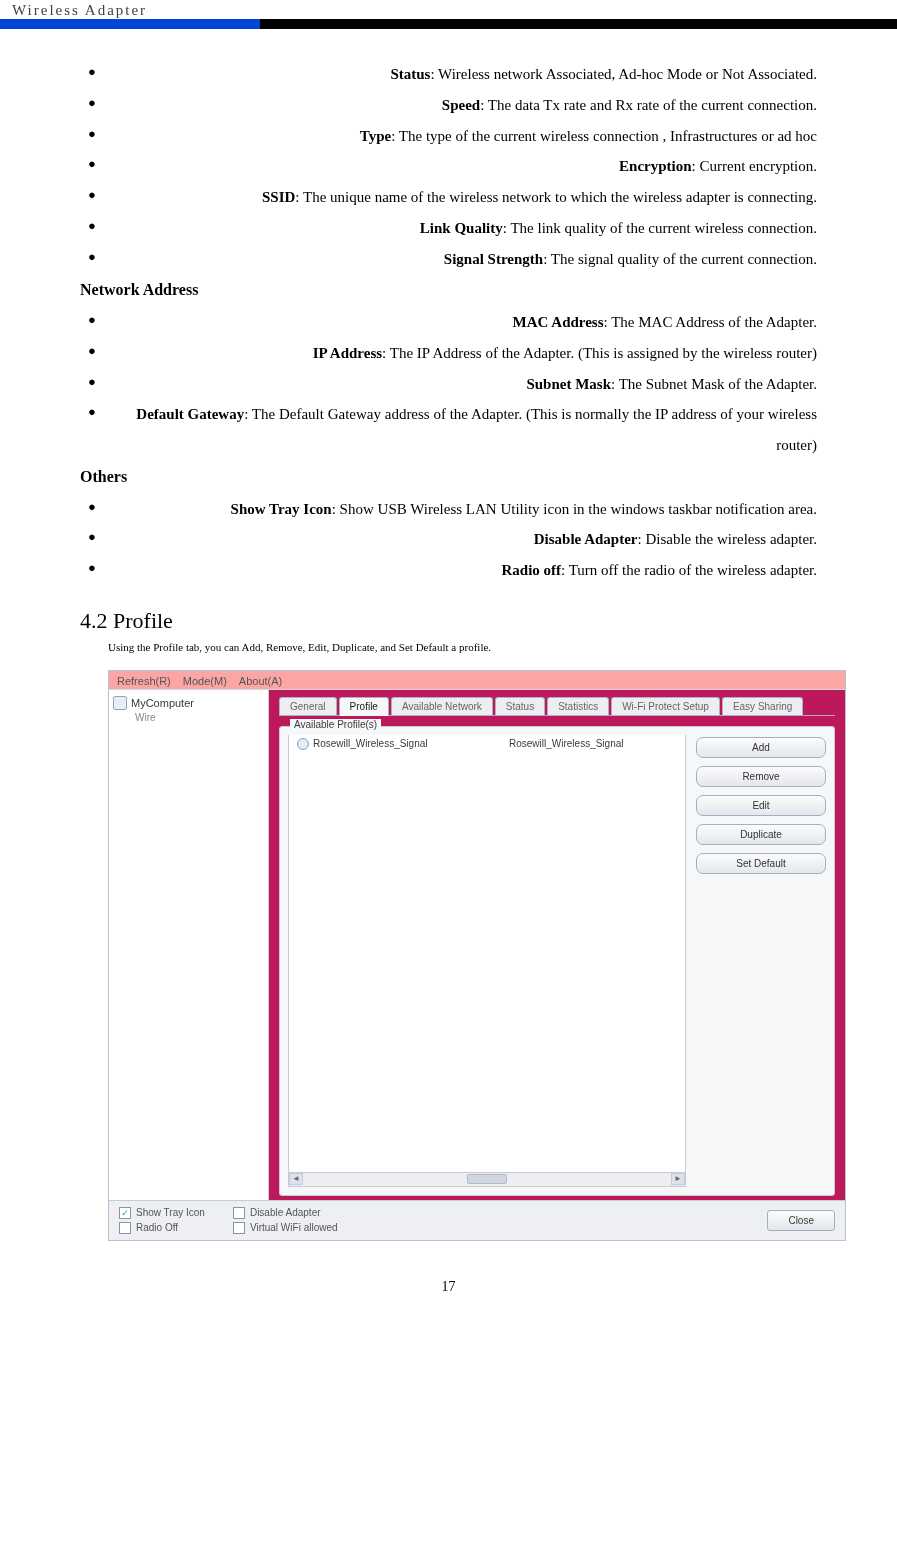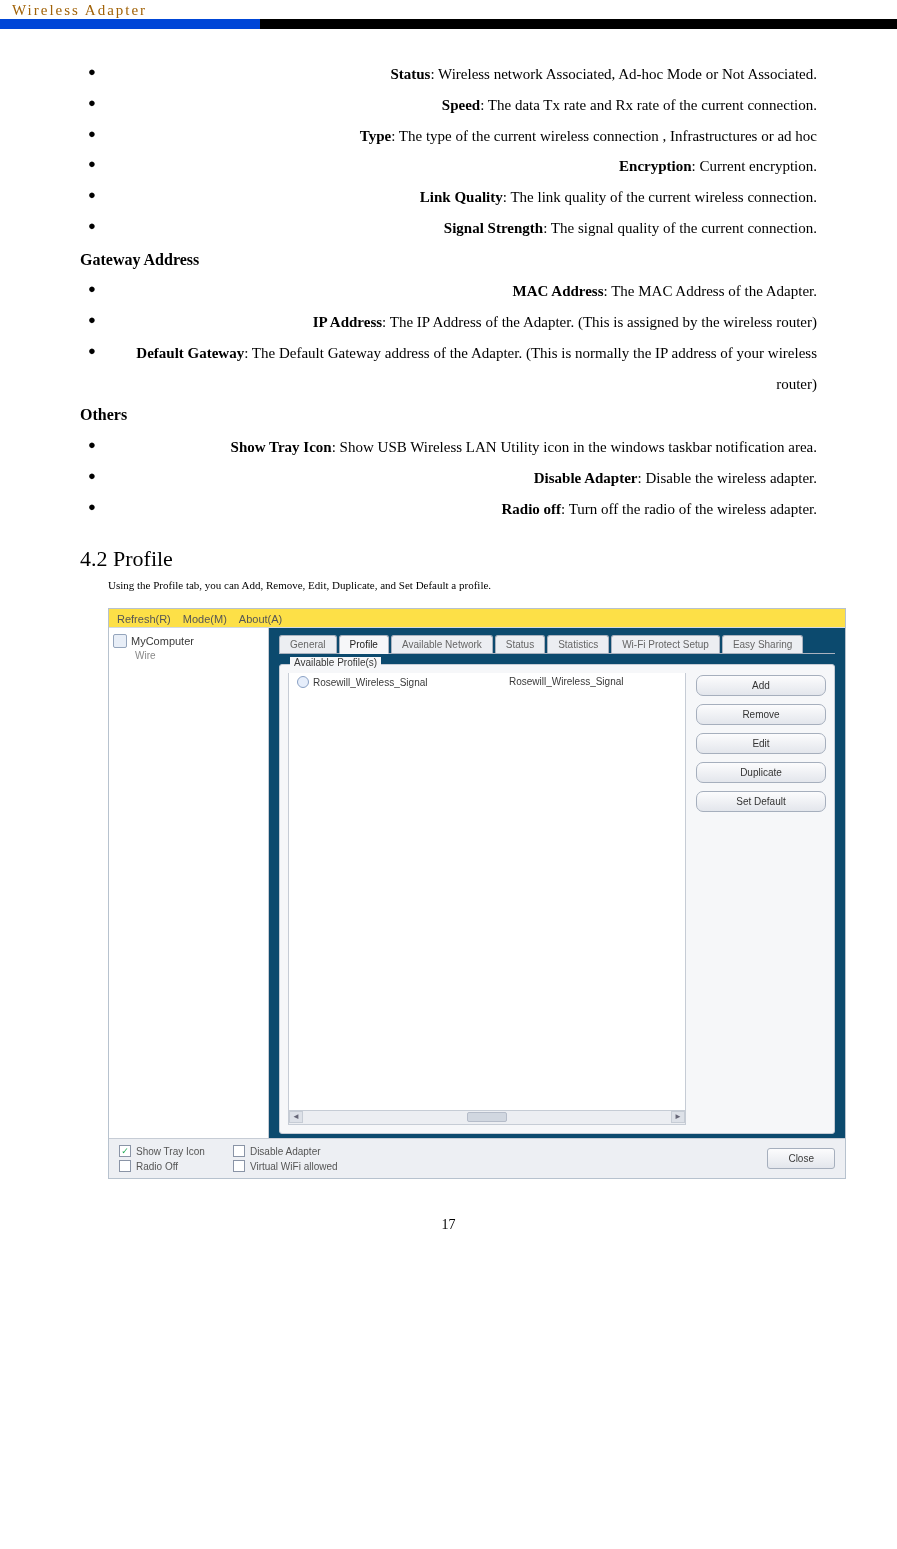--- a/index.html
+++ b/index.html
@@ -8,21 +8,21 @@
       padding: 0;
     }
     body {
       width: 897px;
       background: white;
       font-family: "Times New Roman", serif;
       font-size: 15px;
       color: black;
     }
     .header-title {
-      color: #a16207;
+      color: #404040;
       font-family: "Times New Roman", serif;
       font-size: 15px;
       padding: 2px 12px 0 12px;
       letter-spacing: 2px;
     }
     .header-line {
       display: flex;
       height: 10px;
       margin-bottom: 30px;
     }
@@ -83,21 +83,21 @@
       background: #f1f1f1;
       border: 1px solid #b7c2ce;
       font-family: Tahoma, Arial, sans-serif;
       font-size: 11px;
       color: #3a3a3a;
     }
     .menubar {
       display: flex;
       gap: 12px;
       padding: 4px 8px 2px 8px;
-      background: #fde047;
+      background: #fca5a5;
       border-bottom: 1px solid #d3dae2;
     }
     .menubar span {
       color: #555;
     }
     .body-area {
       display: flex;
       height: 510px;
     }
     .sidebar {
@@ -121,21 +121,21 @@
       display: inline-block;
     }
     .tree-sub {
       padding-left: 22px;
       color: #888;
       font-size: 10px;
       margin-top: 2px;
     }
     .main-panel {
       flex: 1;
-      background: #0c4a6e;
+      background: #be185d;
       padding: 6px 10px 0 10px;
       display: flex;
       flex-direction: column;
     }
     .tabrow {
       display: flex;
       align-items: flex-end;
       border-bottom: 1px solid #aab2bf;
     }
     .tab {
@@ -314,27 +314,29 @@
   <div class="hl-blue"></div>
   <div class="hl-black"></div>
 </div>
 
 <div class="content">
   <ul class="bullets" id="list1">
       <li><span class="term">Status</span><span>: Wireless network Associated, Ad-hoc Mode or Not Associated.</span></li>
       <li><span class="term">Speed</span><span>: The data Tx rate and Rx rate of the current connection.</span></li>
       <li><span class="term">Type</span><span>: The type of the current wireless connection , Infrastructures or ad hoc</span></li>
       <li><span class="term">Encryption</span><span>: Current encryption.</span></li>
+      <li><span class="term">SSID</span><span>: The unique name of the wireless network to which the wireless adapter is connecting.</span></li>
       <li><span class="term">Link Quality</span><span>: The link quality of the current wireless connection.</span></li>
       <li><span class="term">Signal Strength</span><span>: The signal quality of the current connection.</span></li>
     </ul>
-  <div class="section-label">Gateway Address</div>
+  <div class="section-label">Network Address</div>
   <ul class="bullets" id="list2">
       <li><span class="term">MAC Address</span><span>: The MAC Address of the Adapter.</span></li>
       <li><span class="term">IP Address</span><span>: The IP Address of the Adapter. (This is assigned by the wireless router)</span></li>
+      <li><span class="term">Subnet Mask</span><span>: The Subnet Mask of the Adapter.</span></li>
       <li><span class="term">Default Gateway</span><span>: The Default Gateway address of the Adapter. (This is normally the IP address of your wireless router)</span></li>
     </ul>
   <div class="section-label">Others</div>
   <ul class="bullets" id="list3">
       <li><span class="term">Show Tray Icon</span><span>: Show USB Wireless LAN Utility icon in the windows taskbar notification area.</span></li>
       <li><span class="term">Disable Adapter</span><span>: Disable the wireless adapter.</span></li>
       <li><span class="term">Radio off</span><span>: Turn off the radio of the wireless adapter.</span></li>
     </ul>
 
   <div class="sec-heading">4.2    Profile</div>

